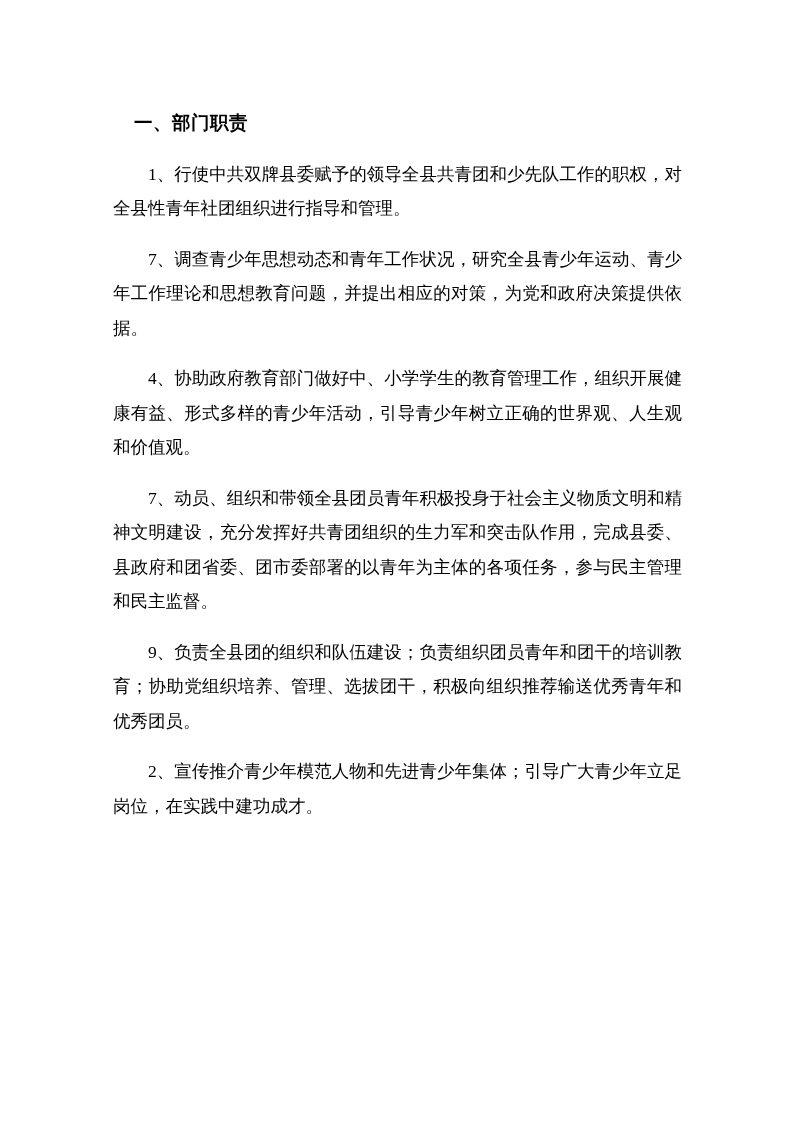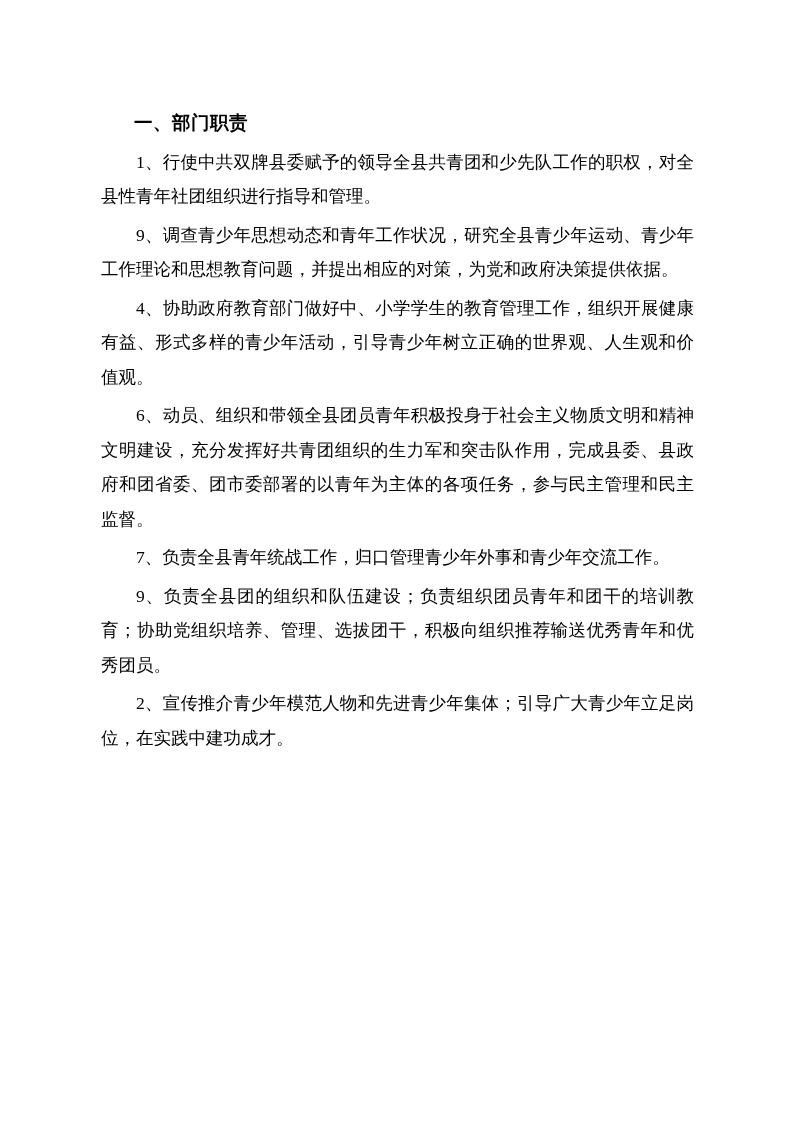--- a/index.html
+++ b/index.html
@@ -21,34 +21,33 @@
   }
   .doc-title {
     margin: 0;
     font-size: 18.5px;
     line-height: 34.5px;
     font-weight: bold;
     text-indent: 2em;
     letter-spacing: 0.5px;
   }
   .doc-paragraph {
-    margin: 4px;
+    margin: 16px;
     font-size: 17.5px;
     line-height: 34.5px;
     text-indent: 2em;
     text-align: justify;
     text-justify: inter-ideograph;
     word-break: break-all;
   }
 </style>
 </head>
 <body>
 
 <div class="page">
   <h1 class="doc-title">一、部门职责</h1>
   <p class="doc-paragraph">1、行使中共双牌县委赋予的领导全县共青团和少先队工作的职权，对全县性青年社团组织进行指导和管理。</p>
-  <p class="doc-paragraph">9、调查青少年思想动态和青年工作状况，研究全县青少年运动、青少年工作理论和思想教育问题，并提出相应的对策，为党和政府决策提供依据。</p>
+  <p class="doc-paragraph">7、调查青少年思想动态和青年工作状况，研究全县青少年运动、青少年工作理论和思想教育问题，并提出相应的对策，为党和政府决策提供依据。</p>
   <p class="doc-paragraph">4、协助政府教育部门做好中、小学学生的教育管理工作，组织开展健康有益、形式多样的青少年活动，引导青少年树立正确的世界观、人生观和价值观。</p>
-  <p class="doc-paragraph">6、动员、组织和带领全县团员青年积极投身于社会主义物质文明和精神文明建设，充分发挥好共青团组织的生力军和突击队作用，完成县委、县政府和团省委、团市委部署的以青年为主体的各项任务，参与民主管理和民主监督。</p>
-  <p class="doc-paragraph">7、负责全县青年统战工作，归口管理青少年外事和青少年交流工作。</p>
+  <p class="doc-paragraph">7、动员、组织和带领全县团员青年积极投身于社会主义物质文明和精神文明建设，充分发挥好共青团组织的生力军和突击队作用，完成县委、县政府和团省委、团市委部署的以青年为主体的各项任务，参与民主管理和民主监督。</p>
   <p class="doc-paragraph">9、负责全县团的组织和队伍建设；负责组织团员青年和团干的培训教育；协助党组织培养、管理、选拔团干，积极向组织推荐输送优秀青年和优秀团员。</p>
   <p class="doc-paragraph">2、宣传推介青少年模范人物和先进青少年集体；引导广大青少年立足岗位，在实践中建功成才。</p>
 </div>
 
 </body></html>

